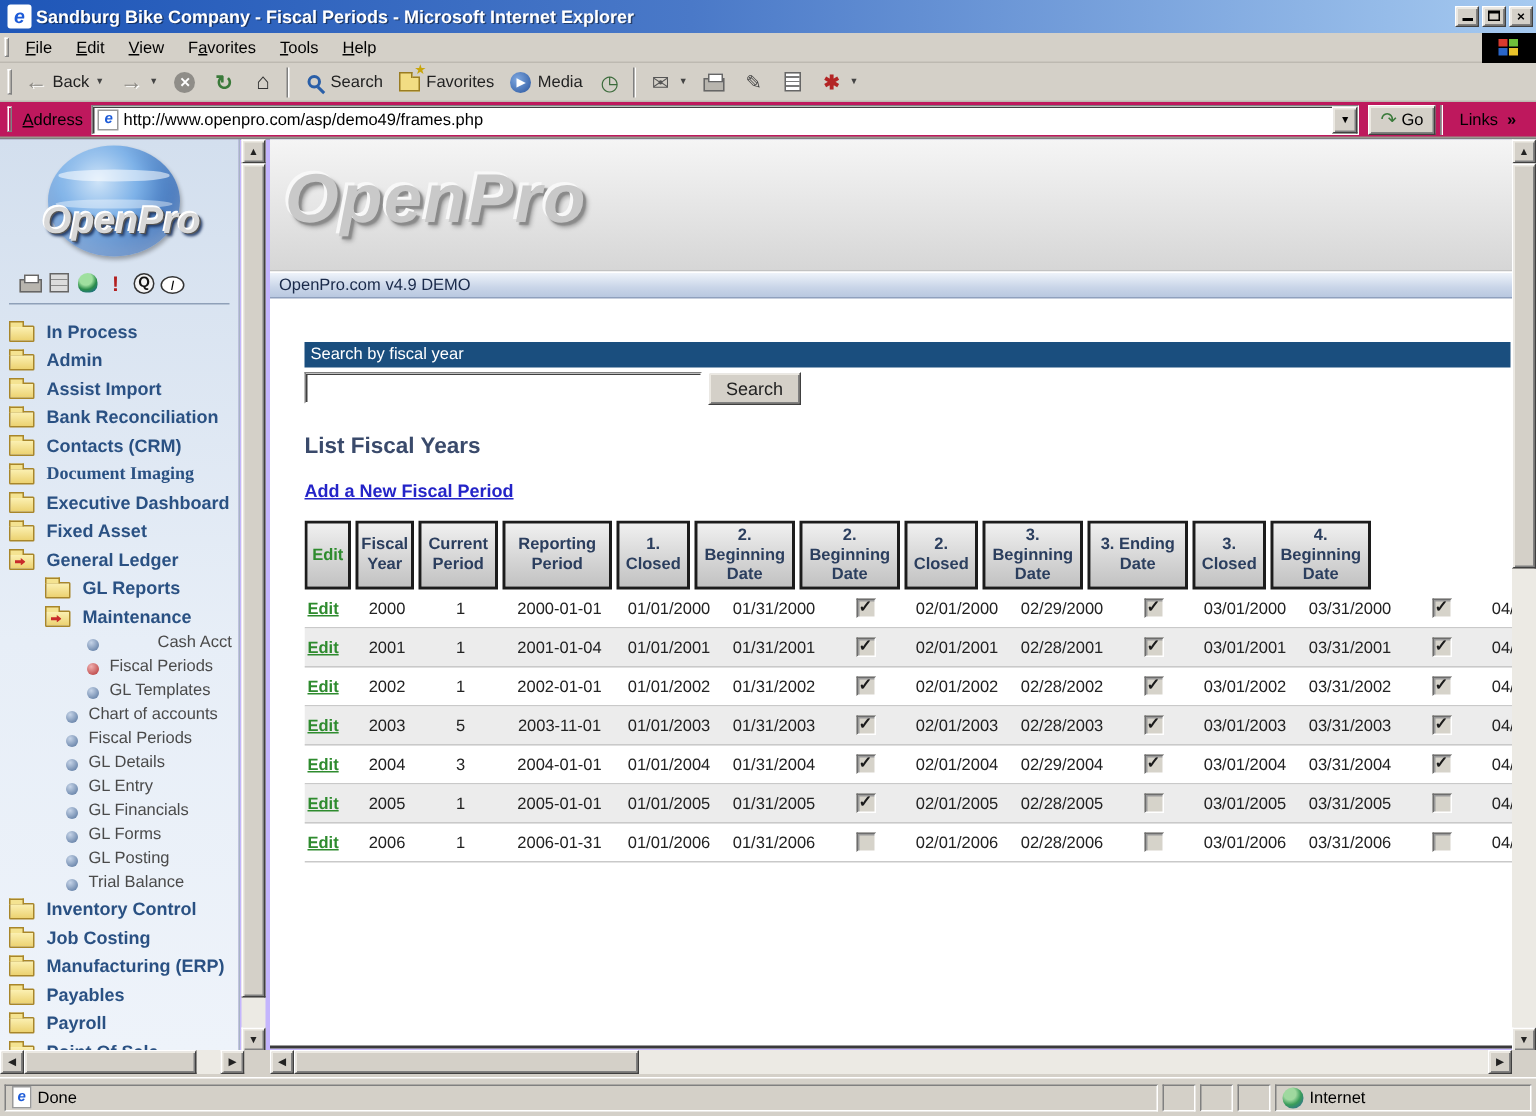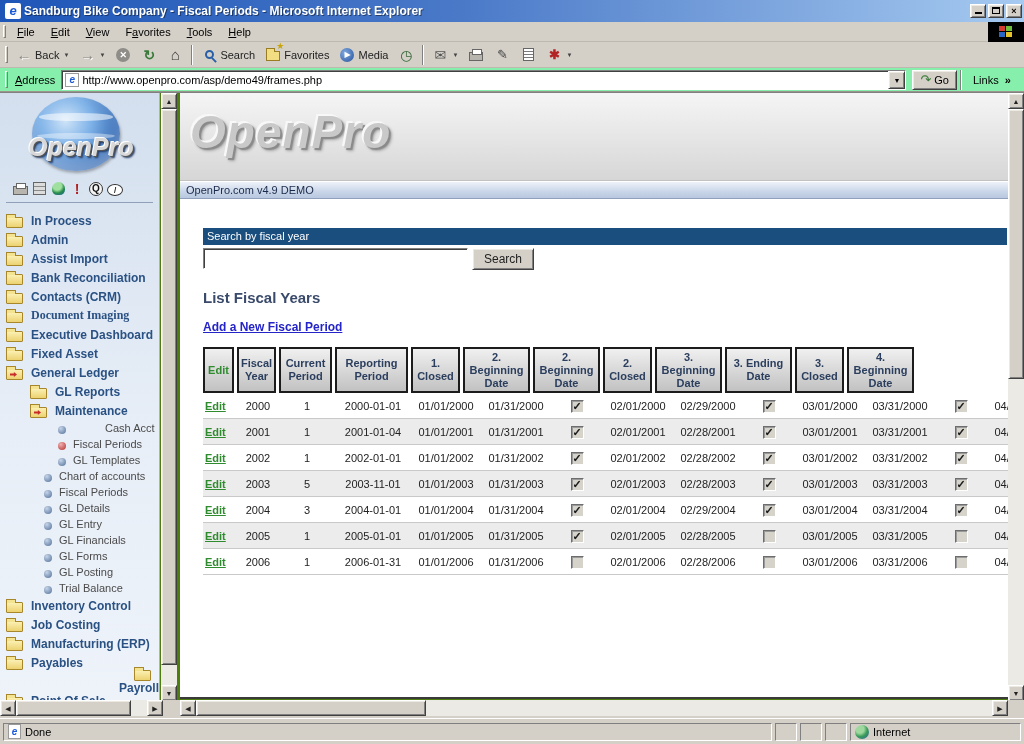--- a/index.html
+++ b/index.html
@@ -55,37 +55,37 @@
   .ico-history { color:#3a6a3a; font-size:14px; }
   .ico-mail { color:#555; font-size:14px; }
   .ico-printer { width:14px; height:9px; background:#b8b5ae; border:1px solid #666; position:relative; margin-top:4px; }
   .ico-printer:before { content:""; position:absolute; left:2px; top:-4px; width:8px; height:4px; background:#fff; border:1px solid #666; }
   .ico-edit { color:#444; font-size:13px; }
   .ico-discuss { width:11px; height:13px; background:repeating-linear-gradient(#fff 0 2px,#7a7a7a 2px 3px); border:1px solid #666; }
   .ico-msgr { color:#b32424; font-size:13px; font-weight:bold; }
   .caret { font-size:6px; color:#444; margin-left:1px; }
 
   
-  .addressbar { position:absolute; left:0; top:68px; width:1024px; height:24px; background:#86efac;
+  .addressbar { position:absolute; left:0; top:68px; width:1024px; height:24px; background:#be185d;
     display:flex; align-items:center; border-bottom:1px solid #9a968e; padding:0 2px; }
   .addr-label { padding:0 6px 0 4px; }
   .addr-box { position:relative; width:845px; height:20px; background:#fff;
     border:1px solid; border-color:#808080 #fff #fff #808080; box-shadow:inset 1px 1px 0 #404040;
     display:flex; align-items:center; }
   .addr-page { width:14px; height:14px; margin:0 3px; background:#fff; border:1px solid #9a9a9a;
     color:#1d5bd8; font-weight:bold; font-style:italic; font-size:10px; line-height:12px; text-align:center; }
   .addr-input { flex:1; border:none; outline:none; font-family:"Liberation Sans",sans-serif; font-size:11px; height:16px; }
   .addr-drop { width:17px; height:18px; font-size:7px; text-align:center; line-height:17px; }
   .go-btn { display:flex; align-items:center; gap:3px; padding:2px 7px; margin-left:6px; height:20px; }
   .go-arrow { color:#3a7a3a; font-size:13px; }
   .links-area { display:flex; align-items:center; margin-left:8px; }
   .links-area .chev { font-weight:bold; margin-left:6px; }
 
   
-  .frames { position:absolute; left:0; top:92px; width:1024px; height:608px; background:#4d7c0f;
+  .frames { position:absolute; left:0; top:92px; width:1024px; height:608px; background:#c4b5fd;
     border-top:1px solid #808080; }
 
   
   .sidebar { position:absolute; left:0; top:0; width:160px; height:608px;
     background:linear-gradient(180deg,#d3dfee 0%,#e7eef7 55%,#eef3fa 100%); overflow:hidden;
     border-right:1px solid #a8b4c4; }
   .side-logo { position:relative; height:86px; }
   .globe { position:absolute; left:32px; top:4px; width:88px; height:74px; border-radius:50%;
     background:radial-gradient(circle at 38% 32%, #cfe4f8 0%, #7eb2e8 35%, #3a6fb8 70%, #1e4a8c 100%);
     box-shadow:inset 0 -8px 14px rgba(255,255,255,.35), 1px 2px 3px rgba(0,0,0,.3); }
@@ -446,21 +446,21 @@
           <span>Job Costing</span>
         </div>
         <div class="tree-item folder-row" style="padding-left: 6px;">
           <span class="fold"></span>
           <span>Manufacturing (ERP)</span>
         </div>
         <div class="tree-item folder-row" style="padding-left: 6px;">
           <span class="fold"></span>
           <span>Payables</span>
         </div>
-        <div class="tree-item folder-row" style="padding-left: 6px; flex-direction: column;">
+        <div class="tree-item folder-row" style="padding-left: 6px;">
           <span class="fold"></span>
           <span>Payroll</span>
         </div>
         <div class="tree-item folder-row" style="padding-left: 6px;">
           <span class="fold"></span>
           <span>Point Of Sale</span>
         </div>
       </div>
   </div>
 

